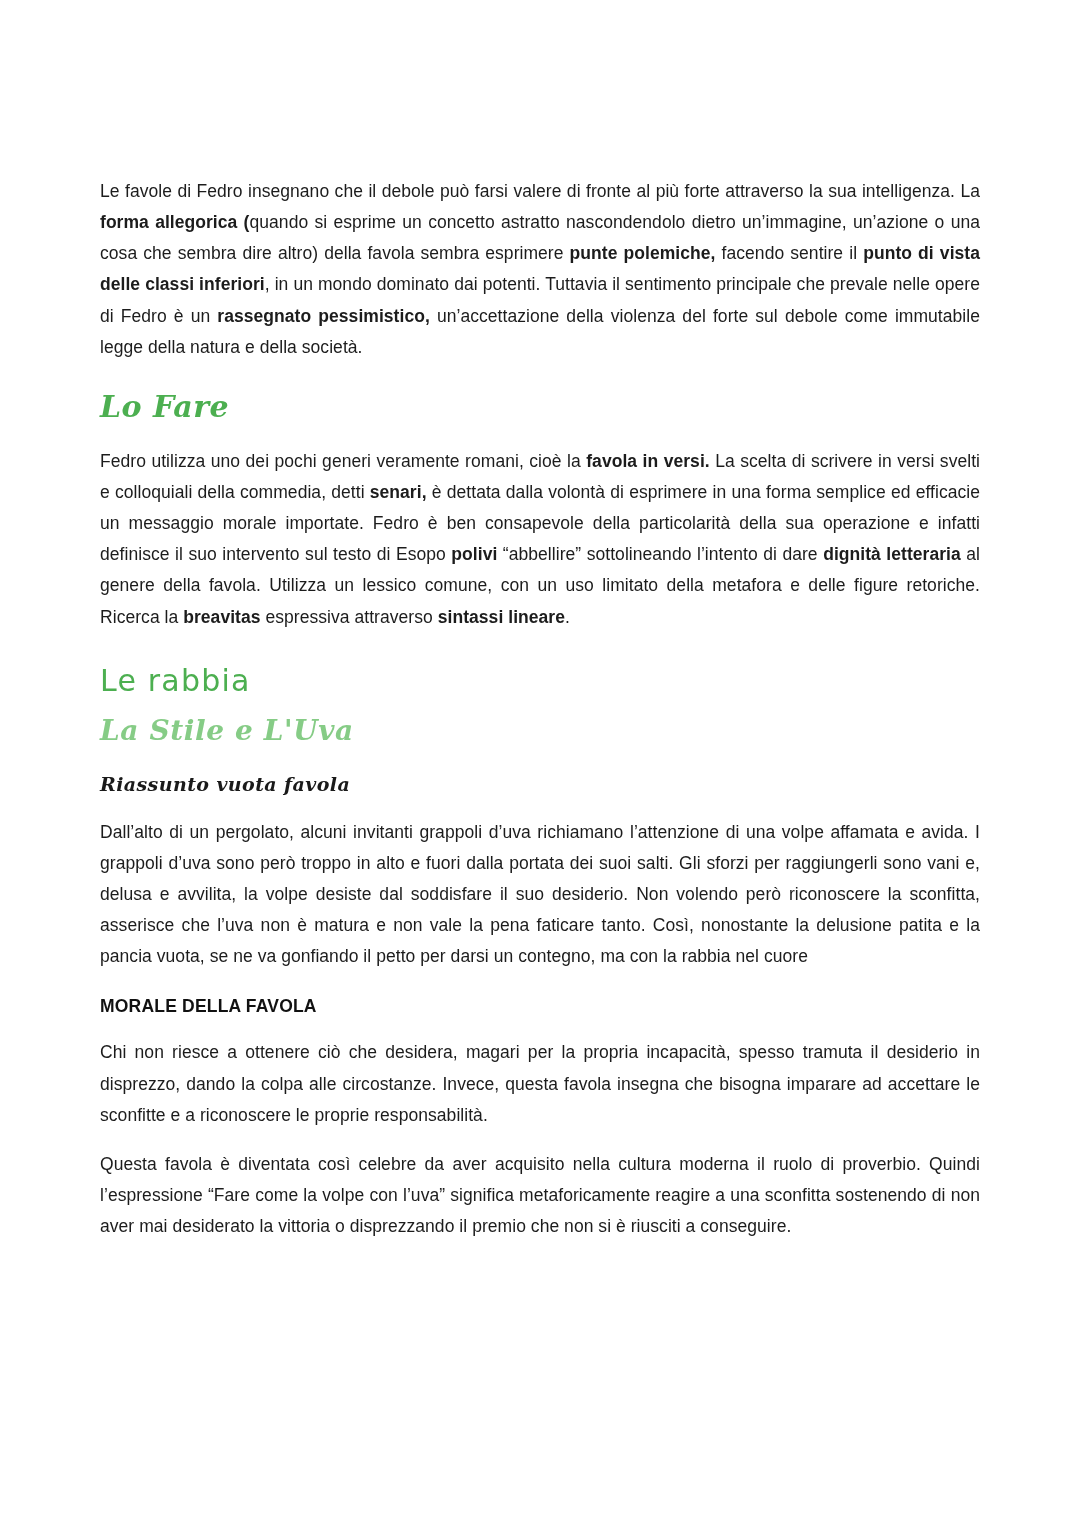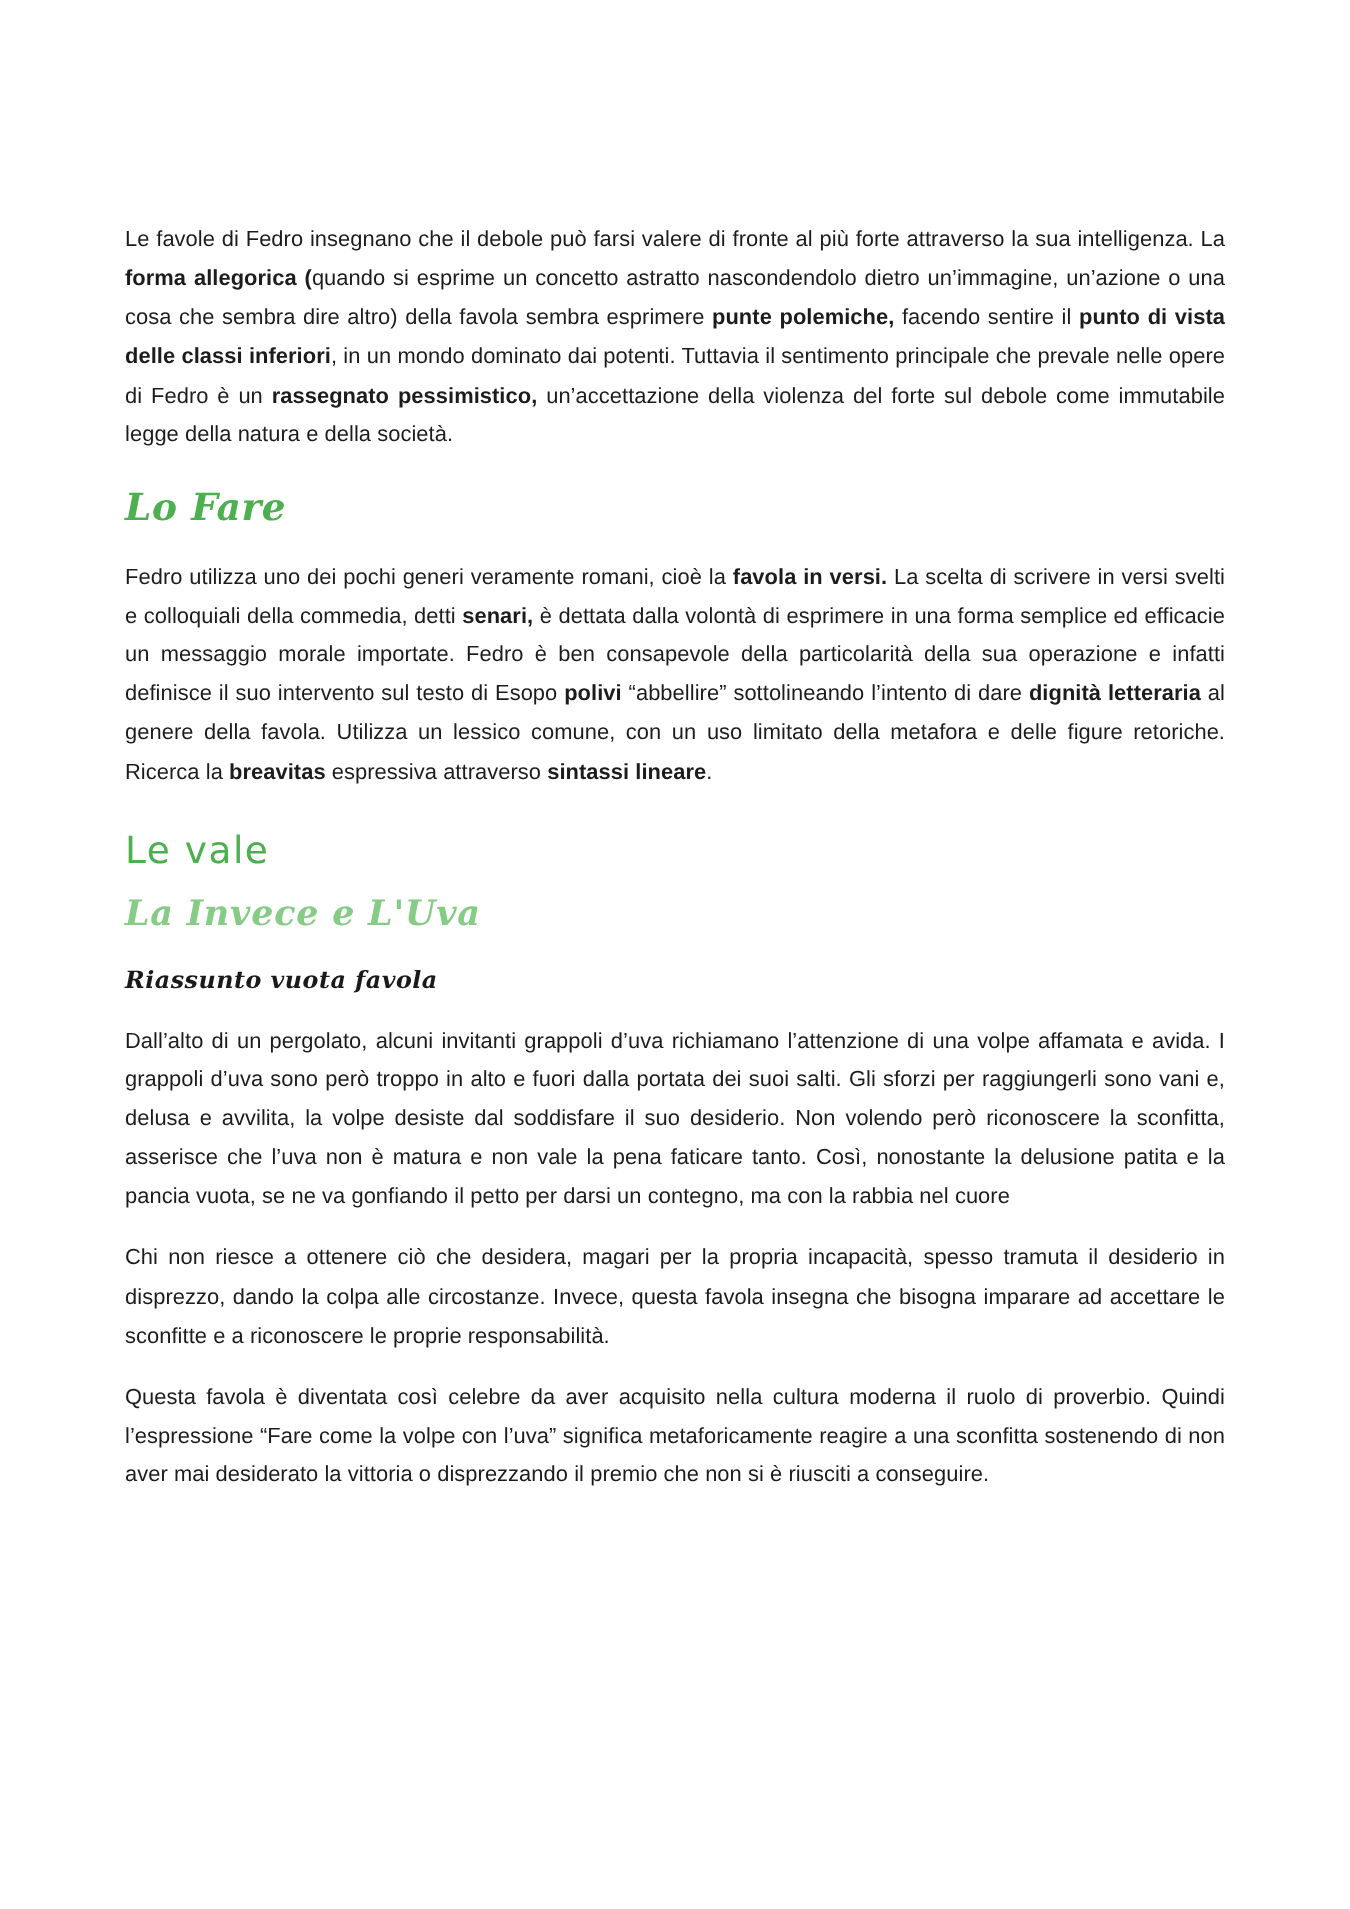--- a/index.html
+++ b/index.html
@@ -81,26 +81,27 @@
 <body>
 
 <div class="page">
 
   <p class="body-text"><span>Le favole di Fedro insegnano che il debole può farsi valere di fronte al più forte attraverso la sua intelligenza. La </span><span class="b">forma allegorica (</span><span>quando si esprime un concetto astratto nascondendolo dietro un’immagine, un’azione o una cosa che sembra dire altro) della favola sembra esprimere </span><span class="b">punte polemiche,</span><span> facendo sentire il </span><span class="b">punto di vista delle classi inferiori</span><span>, in un mondo dominato dai potenti. Tuttavia il sentimento principale che prevale nelle opere di Fedro è un </span><span class="b">rassegnato pessimistico,</span><span> un’accettazione della violenza del forte sul debole come immutabile legge della natura e della società.</span></p>
 
   <h2 class="script-head">Lo Fare</h2>
 
   <p class="body-text"><span>Fedro utilizza uno dei pochi generi veramente romani, cioè la </span><span class="b">favola in versi.</span><span> La scelta di scrivere in versi svelti e colloquiali della commedia, detti </span><span class="b">senari,</span><span> è dettata dalla volontà di esprimere in una forma semplice ed efficacie un messaggio morale importate.  Fedro è ben consapevole della particolarità della sua operazione e infatti definisce il suo intervento sul testo di Esopo </span><span class="b">polivi</span><span> “abbellire” sottolineando l’intento di dare </span><span class="b">dignità letteraria</span><span> al genere della favola.  Utilizza un lessico comune, con un uso limitato della metafora e delle figure retoriche. Ricerca la </span><span class="b">breavitas</span><span> espressiva attraverso </span><span class="b">sintassi lineare</span><span>.</span></p>
 
-  <h2 class="opere-head">Le vale</h2>
+  <h2 class="opere-head">Le rabbia</h2>
 
-  <h2 class="volpe-head">La Invece e L'Uva</h2>
+  <h2 class="volpe-head">La Stile e L'Uva</h2>
 
   <h3 class="sub-head">Riassunto vuota favola</h3>
 
   <p class="body-text"><span>Dall’alto di un pergolato, alcuni invitanti grappoli d’uva richiamano l’attenzione di una volpe affamata e avida. I grappoli d’uva sono però troppo in alto e fuori dalla portata dei suoi salti. Gli sforzi per raggiungerli sono vani e, delusa e avvilita, la volpe desiste dal soddisfare il suo desiderio. Non volendo però riconoscere la sconfitta, asserisce che l’uva non è matura e non vale la pena faticare tanto. Così, nonostante la delusione patita e la pancia vuota, se ne va gonfiando il petto per darsi un contegno, ma con la rabbia nel cuore</span></p>
 
+  <h3 class="morale-head">MORALE DELLA FAVOLA</h3>
 
   <p class="body-text"><span>Chi non riesce a ottenere ciò che desidera, magari per la propria incapacità, spesso tramuta il desiderio in disprezzo, dando la colpa alle circostanze. Invece, questa favola insegna che bisogna imparare ad accettare le sconfitte e a riconoscere le proprie responsabilità.</span></p>
 
   <p class="body-text"><span>Questa favola è diventata così celebre da aver acquisito nella cultura moderna il ruolo di proverbio.  Quindi l’espressione “Fare come la volpe con l’uva” significa metaforicamente reagire a una sconfitta sostenendo di non aver mai desiderato  la vittoria o disprezzando il premio che non si è riusciti a conseguire.</span></p>
 
 </div>
 
 </body></html>

